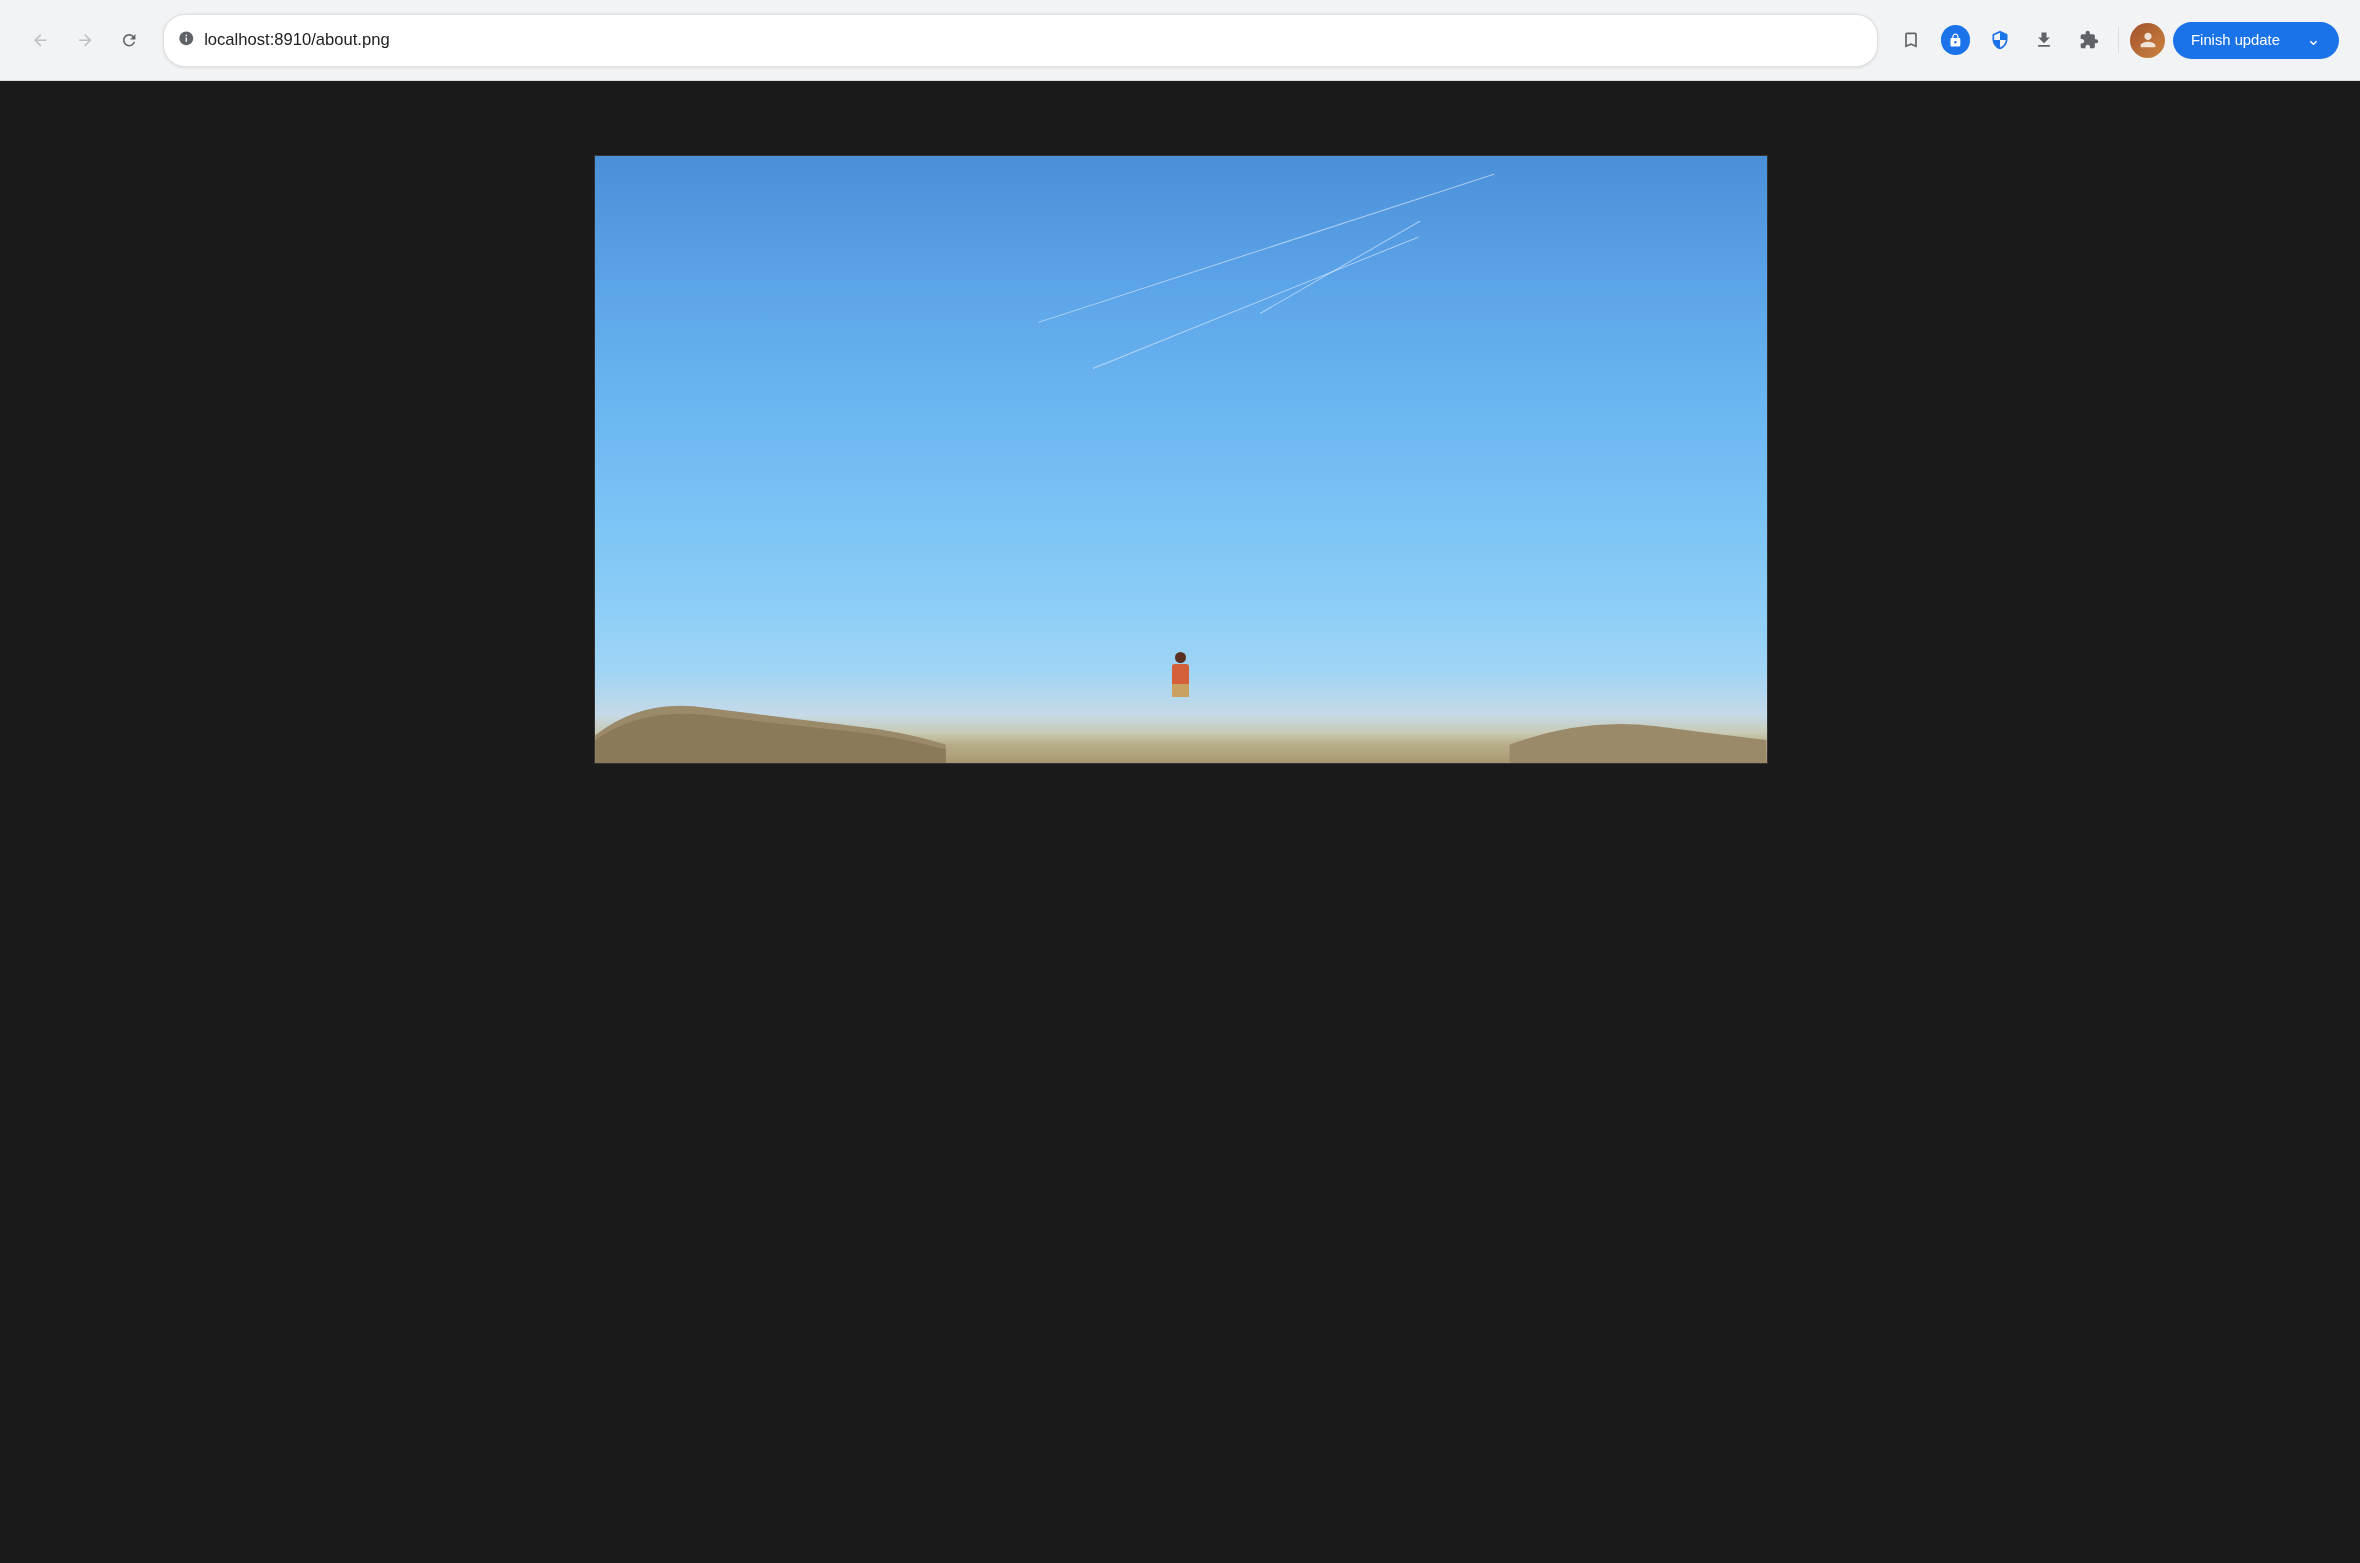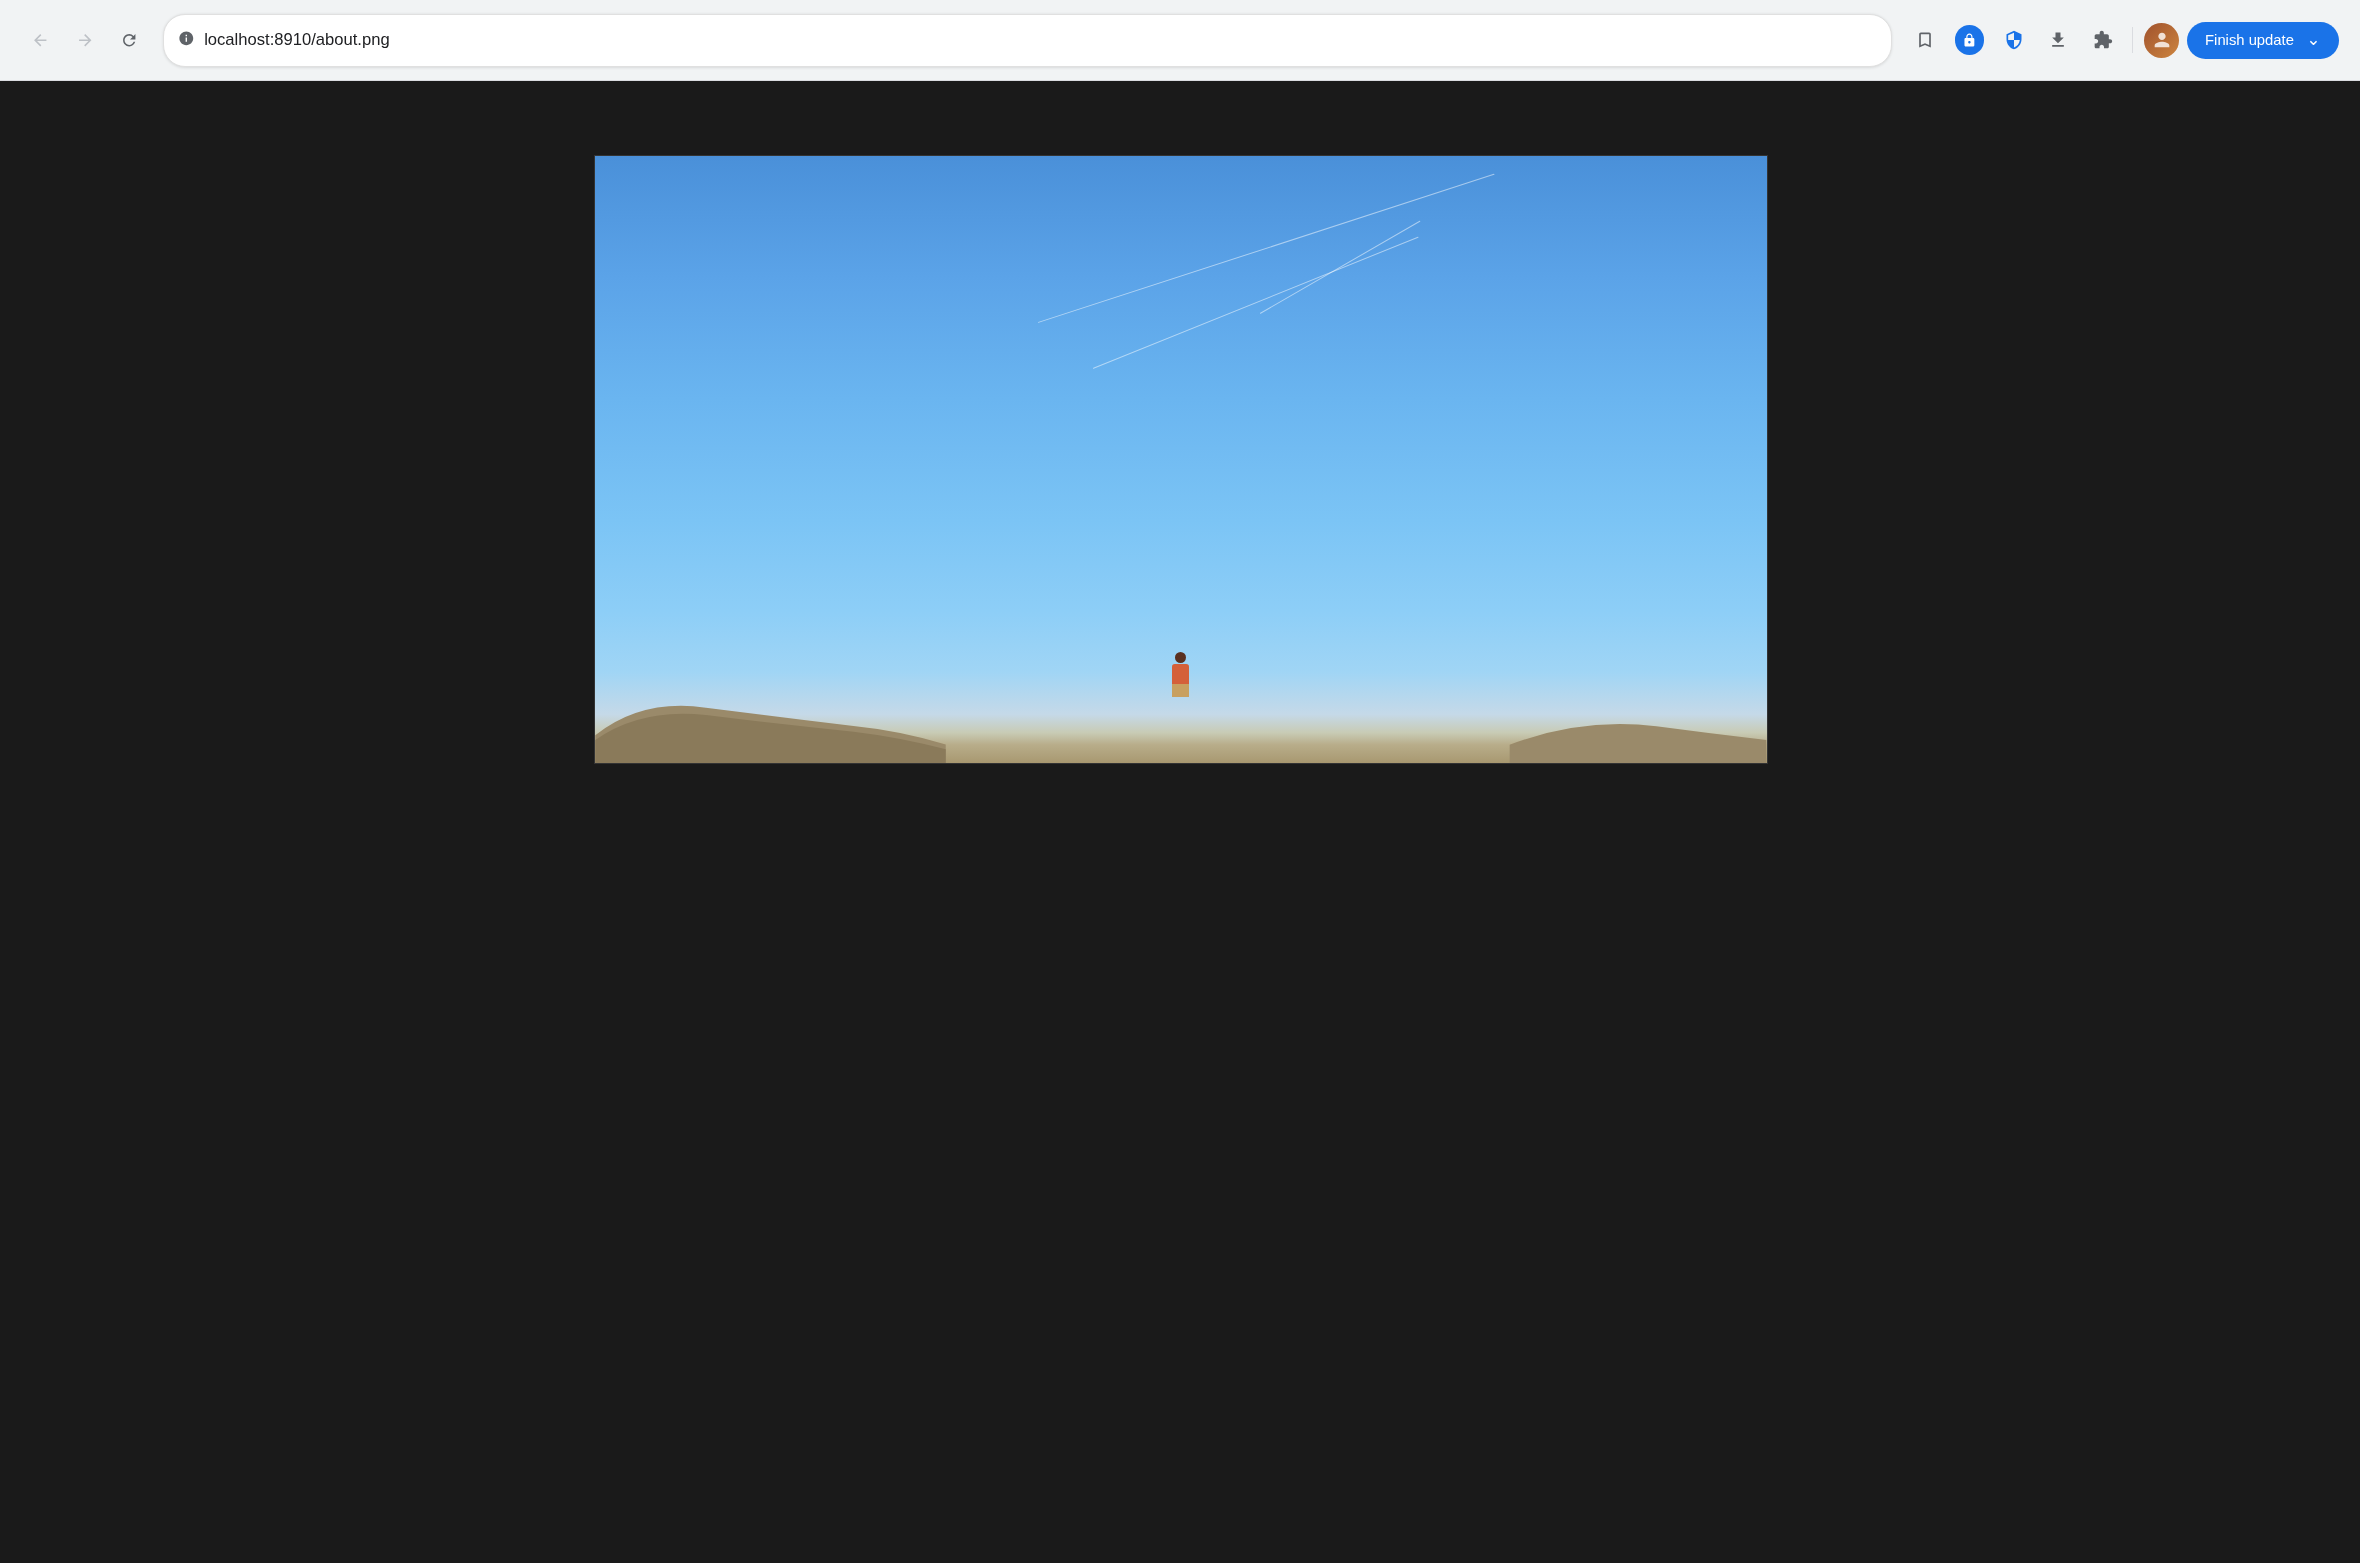--- a/index.html
+++ b/index.html
@@ -123,21 +123,21 @@
       padding: 0 18.5px;
       background: #1a73e8;
       color: #fff;
       border: none;
       border-radius: 18.5px;
       font-size: 14.8px;
       font-weight: 500;
       cursor: pointer;
       display: flex;
       align-items: center;
-      gap: 9px;
+      gap: 23px;
       white-space: nowrap;
     }
 
     .finish-update-chevron {
       font-size: 16.6px;
       margin-left: 3.7px;
     }
 
     
     .page-content {

